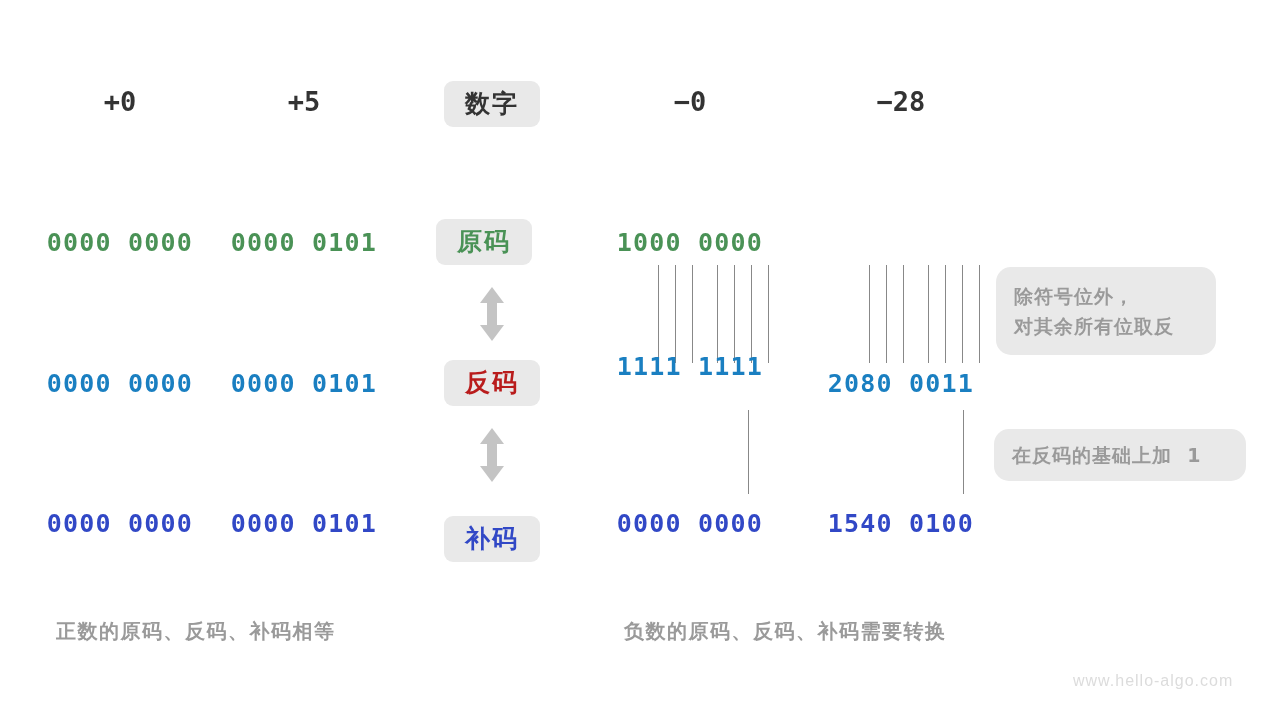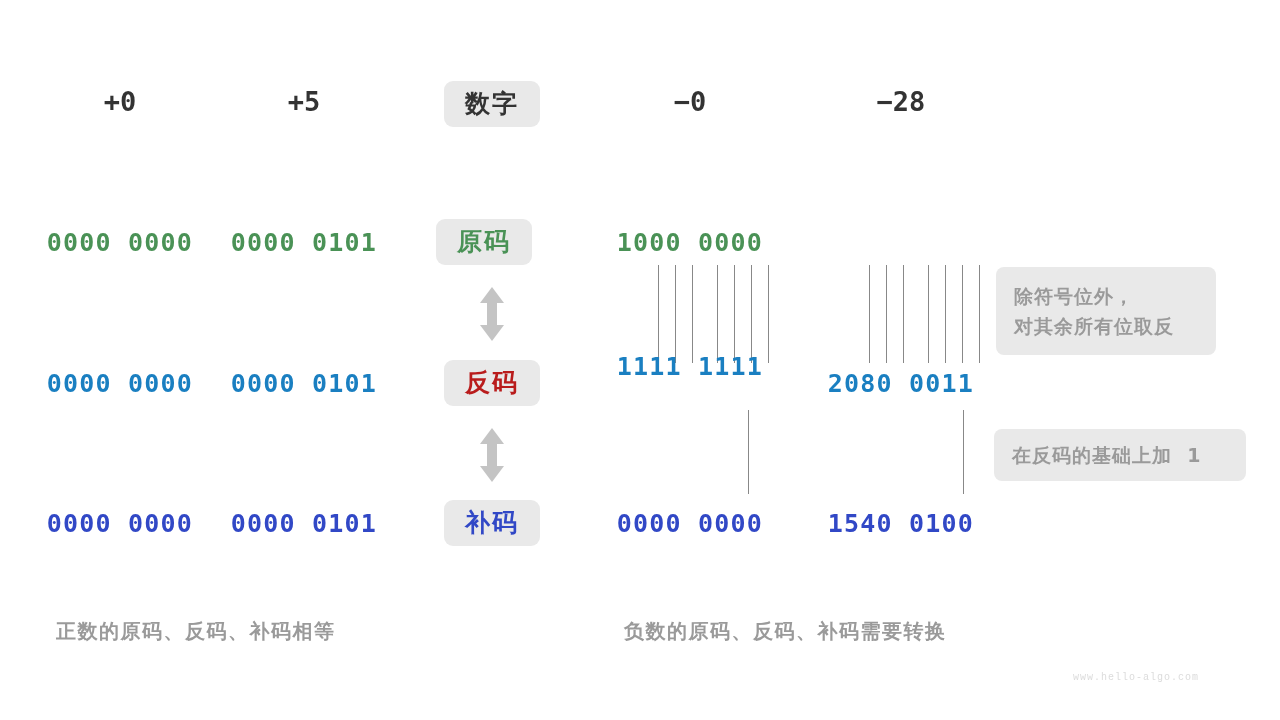--- a/index.html
+++ b/index.html
@@ -55,36 +55,36 @@
     line-height: 46px;
     text-align: center;
     font-size: 25px;
     font-weight: bold;
     letter-spacing: 2px;
     font-family: "DejaVu Sans", "Liberation Sans", sans-serif;
   }
   .b-num    { color: #333333; }
   .b-origin { color: #4a9256; }
   .b-ones   { color: #b91c1c; }
-  .b-twos   { color: #3148c6; }
+  .b-twos   { color: #3148c6; margin-top: 16px; }
 
   
   .dbl-arrow { width: 34px; height: 58px; }
 
   
   .conn {
     position: absolute;
     width: 1px;
     background: #888888;
   }
 
   
   .note {
     background: #e9e9e9;
-    border-radius: 8px;
+    border-radius: 15px;
     color: #9a9a9a;
     font-size: 19px;
     font-weight: bold;
     font-family: "DejaVu Sans", "Liberation Sans", sans-serif;
     letter-spacing: 1px;
     padding: 14px 18px;
     box-sizing: border-box;
   }
   .note-line { white-space: nowrap; line-height: 30px; }
 
@@ -94,22 +94,22 @@
     font-size: 20px;
     font-weight: bold;
     font-family: "DejaVu Sans", "Liberation Sans", sans-serif;
     letter-spacing: 1.5px;
     white-space: nowrap;
   }
 
   
   .watermark {
     color: #dcdcdc;
-    font-family: Liberation Mono, monospace;
-    font-size: 10px;
+    font-family: Liberation Sans, sans-serif;
+    font-size: 16px;
     letter-spacing: 1px;
     white-space: nowrap;
   }
 </style>
 </head>
 <body>
 
 <div id="stage">
 
   <div class="abs num-head" style="left:60px; top:86px; width:120px;">+0</div>

